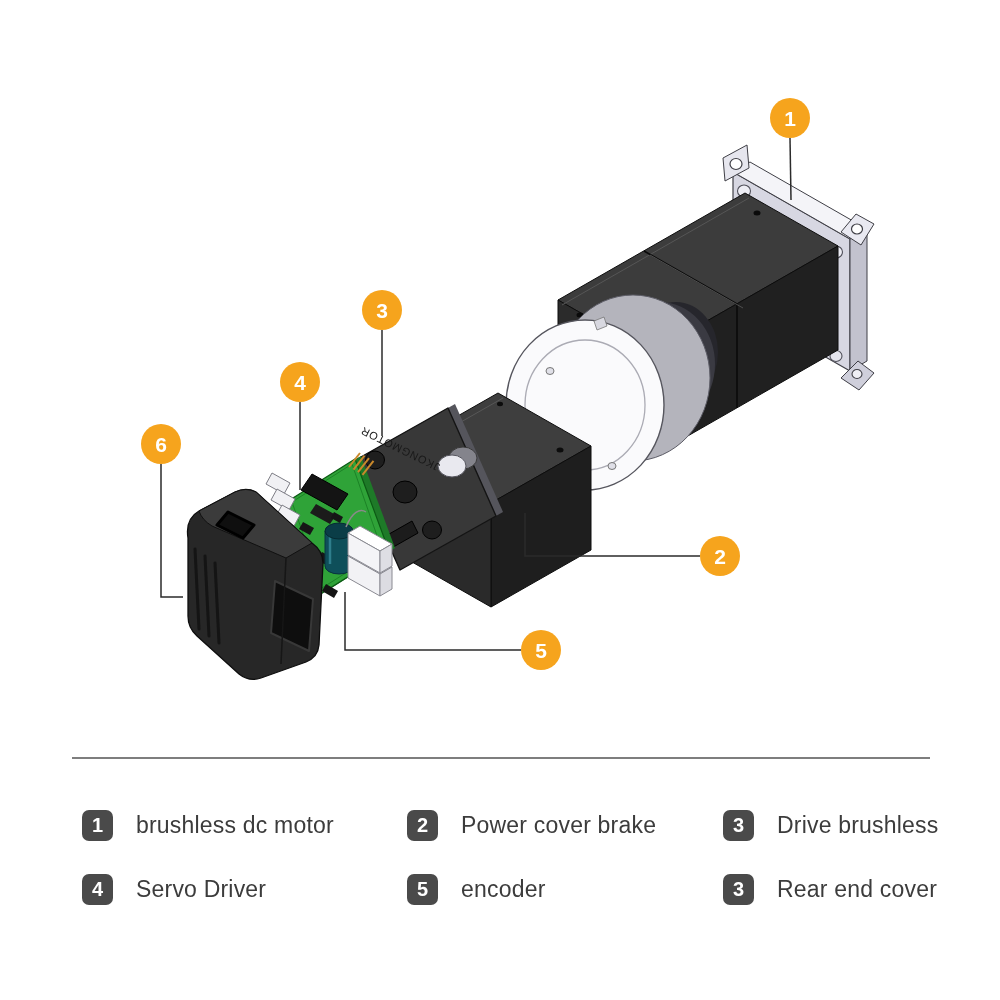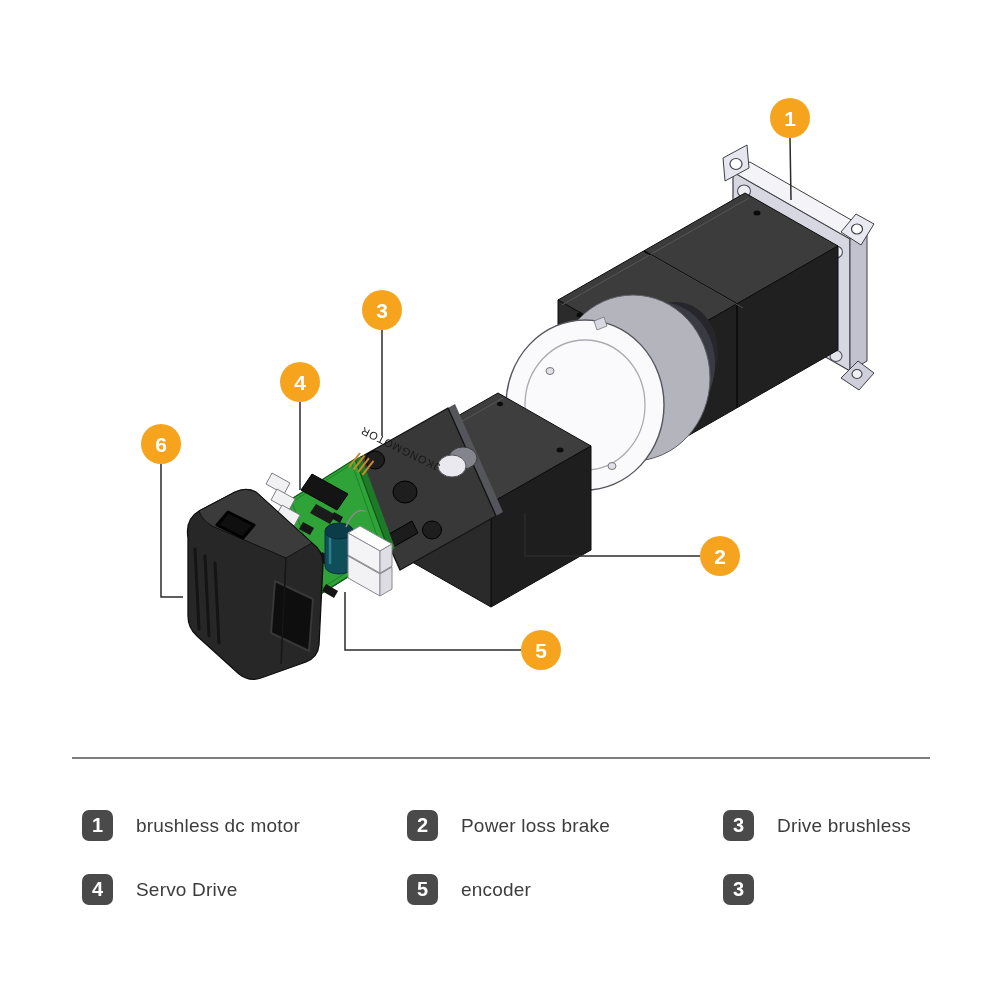--- a/index.html
+++ b/index.html
@@ -7,21 +7,21 @@
          font-family:"Liberation Sans", sans-serif;}
   #diagram-svg{position:absolute;left:0;top:0;}
   .callout{position:absolute;width:40px;height:40px;border-radius:50%;
            background:#F6A41D;color:#ffffff;font-weight:700;font-size:21px;
            display:flex;align-items:center;justify-content:center;line-height:1;}
   .divider{position:absolute;left:72px;top:757px;width:858px;height:2px;background:#7E7E7E;}
   .legend-item{position:absolute;display:flex;align-items:center;gap:23px;}
   .legend-badge{width:31px;height:31px;border-radius:7px;background:#4A4A4A;color:#ffffff;
                 font-weight:700;font-size:20px;display:flex;align-items:center;justify-content:center;
                 flex:0 0 31px;}
-  .legend-label{font-size:19px;color:#3C3C3C;white-space:nowrap;letter-spacing:0.2px;}
+  .legend-label{font-size:23px;color:#3C3C3C;white-space:nowrap;letter-spacing:0.2px;}
 </style>
 </head>
 <body>
 
 <div id="stage">
 
   <svg id="diagram-svg" width="1000" height="760" viewBox="0 0 1000 760">
 
     <g>
       <polygon points="733,172 850,239 850,371 733,304" fill="#D7D7E2" stroke="#3F3F46" stroke-width="1.2"></polygon>
@@ -144,31 +144,32 @@
   <div class="callout" style="left:141px;top:424px">6</div>
 
   <div class="divider"></div>
 
   <div class="legend-item" style="left:82px;top:810px">
     <span class="legend-badge">1</span>
     <span class="legend-label">brushless dc motor</span>
   </div>
   <div class="legend-item" style="left:407px;top:810px">
     <span class="legend-badge">2</span>
-    <span class="legend-label">Power loss brake</span>
+    <span class="legend-label">Power cover brake</span>
   </div>
   <div class="legend-item" style="left:723px;top:810px">
     <span class="legend-badge">3</span>
     <span class="legend-label">Drive brushless</span>
   </div>
   <div class="legend-item" style="left:82px;top:874px">
     <span class="legend-badge">4</span>
-    <span class="legend-label">Servo Drive</span>
+    <span class="legend-label">Servo Driver</span>
   </div>
   <div class="legend-item" style="left:407px;top:874px">
     <span class="legend-badge">5</span>
     <span class="legend-label">encoder</span>
   </div>
   <div class="legend-item" style="left:723px;top:874px">
     <span class="legend-badge">3</span>
+    <span class="legend-label">Rear end cover</span>
   </div>
 
 </div>
 
 </body></html>

